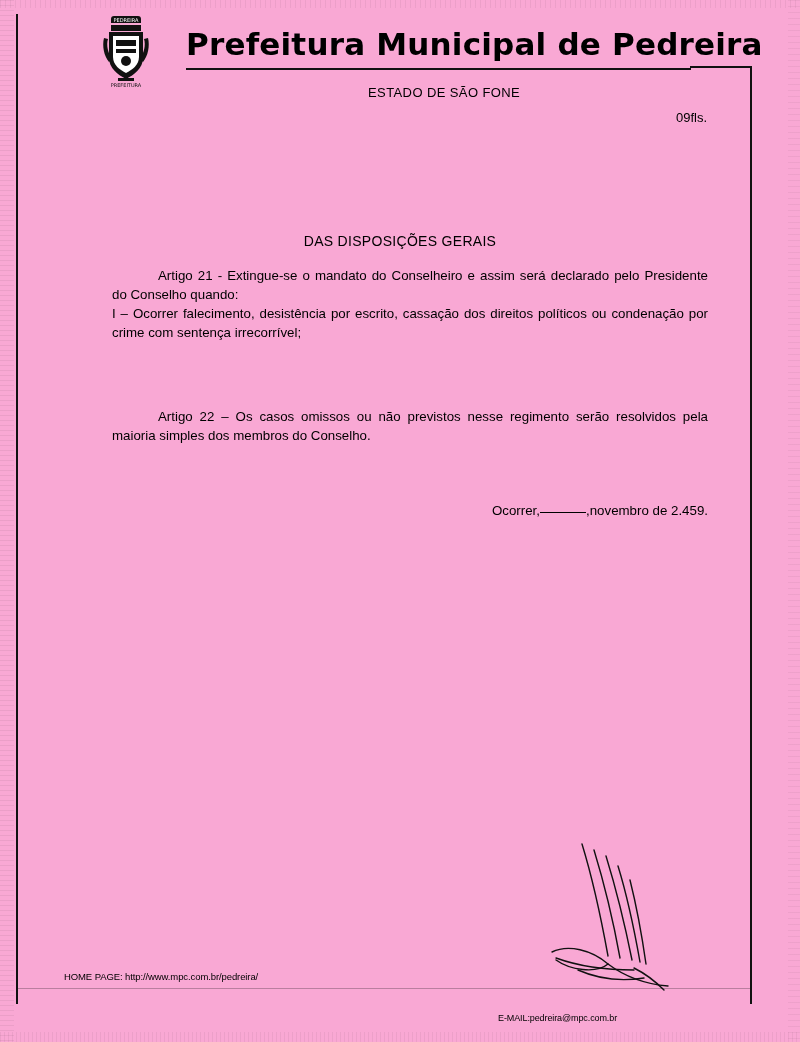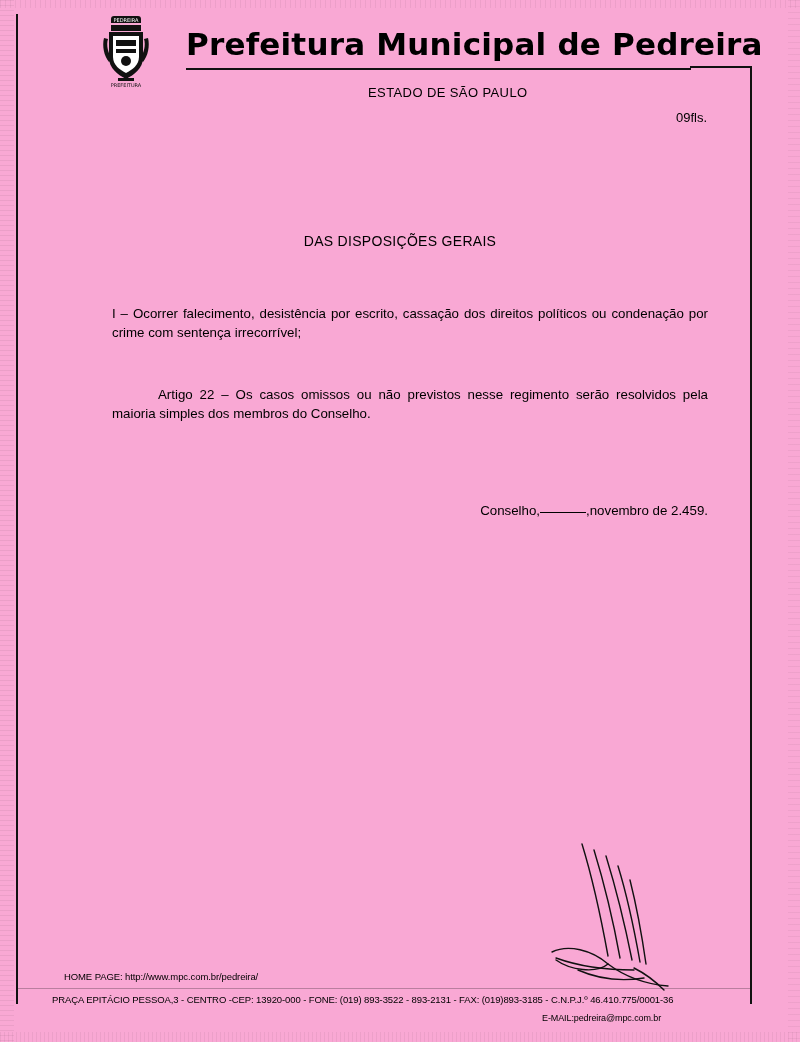--- a/index.html
+++ b/index.html
@@ -142,21 +142,21 @@
     font-size: 13.3px;
     line-height: 19px;
     text-align: justify;
     text-justify: inter-word;
   }
   .para .ind { display: inline-block; width: 46px; }
 
   .p1 { top: 266px; }
   .p2 { top: 304px; }
   .p3 { top: 342px; }
-  .p4 { top: 385px; }
+  .p4 { top: 407px; }
   .p5 { top: 436px; }
 
   .signline {
     position: absolute;
     left: 112px; top: 503px;
     width: 596px;
     font-size: 13.3px;
     text-align: right;
   }
   .blank {
@@ -193,21 +193,20 @@
     font-size: 9.5px;
     white-space: nowrap;
     letter-spacing: -.1px;
   }
   .footer-3 {
     position: absolute;
     left: 498px; top: 1013px;
     font-size: 9px;
     white-space: nowrap;
     letter-spacing: -.1px;
-    margin-left: 44px;
   }
 </style>
 </head>
 <body>
 
 <div class="page">
 
   <div class="scan-edge-left"></div>
   <div class="scan-edge-right"></div>
   <div class="scan-edge-top"></div>
@@ -231,47 +230,47 @@
         <path d="M6 26 c-2 8 0 18 5 24 l3 -3 c-4 -6 -6 -14 -4 -20 z"></path>
         <path d="M50 26 c2 8 0 18 -5 24 l-3 -3 c4 -6 6 -14 4 -20 z"></path>
         <path d="M20 66 h16 v3 h-16 z"></path>
         <text x="28" y="75" font-size="5" fill="#111" text-anchor="middle" font-family="DejaVu Sans, sans-serif">PREFEITURA</text>
       </g>
     </svg>
   </div>
 
   <div class="title">Prefeitura Municipal de Pedreira</div>
   <div class="title-rule"></div>
-  <div class="subtitle">ESTADO DE SÃO PAULO</div>
+  <div class="subtitle">ESTADO DE SÃO FONE</div>
   <div class="folio">09fls.</div>
 
   <div class="chapter-sub">DAS DISPOSIÇÕES GERAIS</div>
 
+  <div class="para p1"><span class="ind"></span><span>Artigo 21 - Extingue-se o mandato do Conselheiro e assim será declarado pelo Presidente do Conselho quando:</span></div>
   <div class="para p2"><span>I – Ocorrer falecimento, desistência por escrito, cassação dos direitos políticos ou condenação por crime com sentença irrecorrível;</span></div>
   <div class="para p4"><span class="ind"></span><span>Artigo 22 – Os casos omissos ou não previstos nesse regimento serão resolvidos pela maioria simples dos membros do Conselho.</span></div>
 
   <div class="signline">
-    <span>Conselho,</span><span class="blank"></span><span>,novembro de 2.459.</span>
+    <span>Ocorrer,</span><span class="blank"></span><span>,novembro de 2.459.</span>
   </div>
 
   <div class="signature">
     <svg width="130" height="160" viewBox="0 0 130 160" xmlns="http://www.w3.org/2000/svg">
       <g fill="none" stroke="#111" stroke-width="1.4" stroke-linecap="round">
         <path d="M34 4 C42 30 52 72 60 116"></path>
         <path d="M46 10 C54 36 64 74 72 118"></path>
         <path d="M58 16 C66 42 76 80 84 120"></path>
         <path d="M70 26 C78 52 86 88 92 122"></path>
         <path d="M82 40 C88 64 94 96 98 124"></path>
         <path d="M4 112 C20 104 44 110 60 124 C48 134 22 130 8 120"></path>
         <path d="M8 118 C30 126 58 130 86 130"></path>
         <path d="M30 130 C48 138 70 142 96 138"></path>
         <path d="M60 124 C76 136 96 144 120 146"></path>
         <path d="M86 128 C98 134 108 142 116 150"></path>
       </g>
     </svg>
   </div>
 
   <div class="footer-rule"></div>
-  <div class="footer-1">PRAÇA EPITÁCIO PESSOA,3 - CENTRO -CEP: 13920-000 - FONE: (019) 893-3522 - 893-2131 - FAX: (019)893-3185 - C.N.P.J.º 46.410.775/0001-36</div>
   <div class="footer-2">HOME PAGE: http://www.mpc.com.br/pedreira/</div>
   <div class="footer-3">E-MAIL:pedreira@mpc.com.br</div>
 
 </div>
 
 </body></html>

